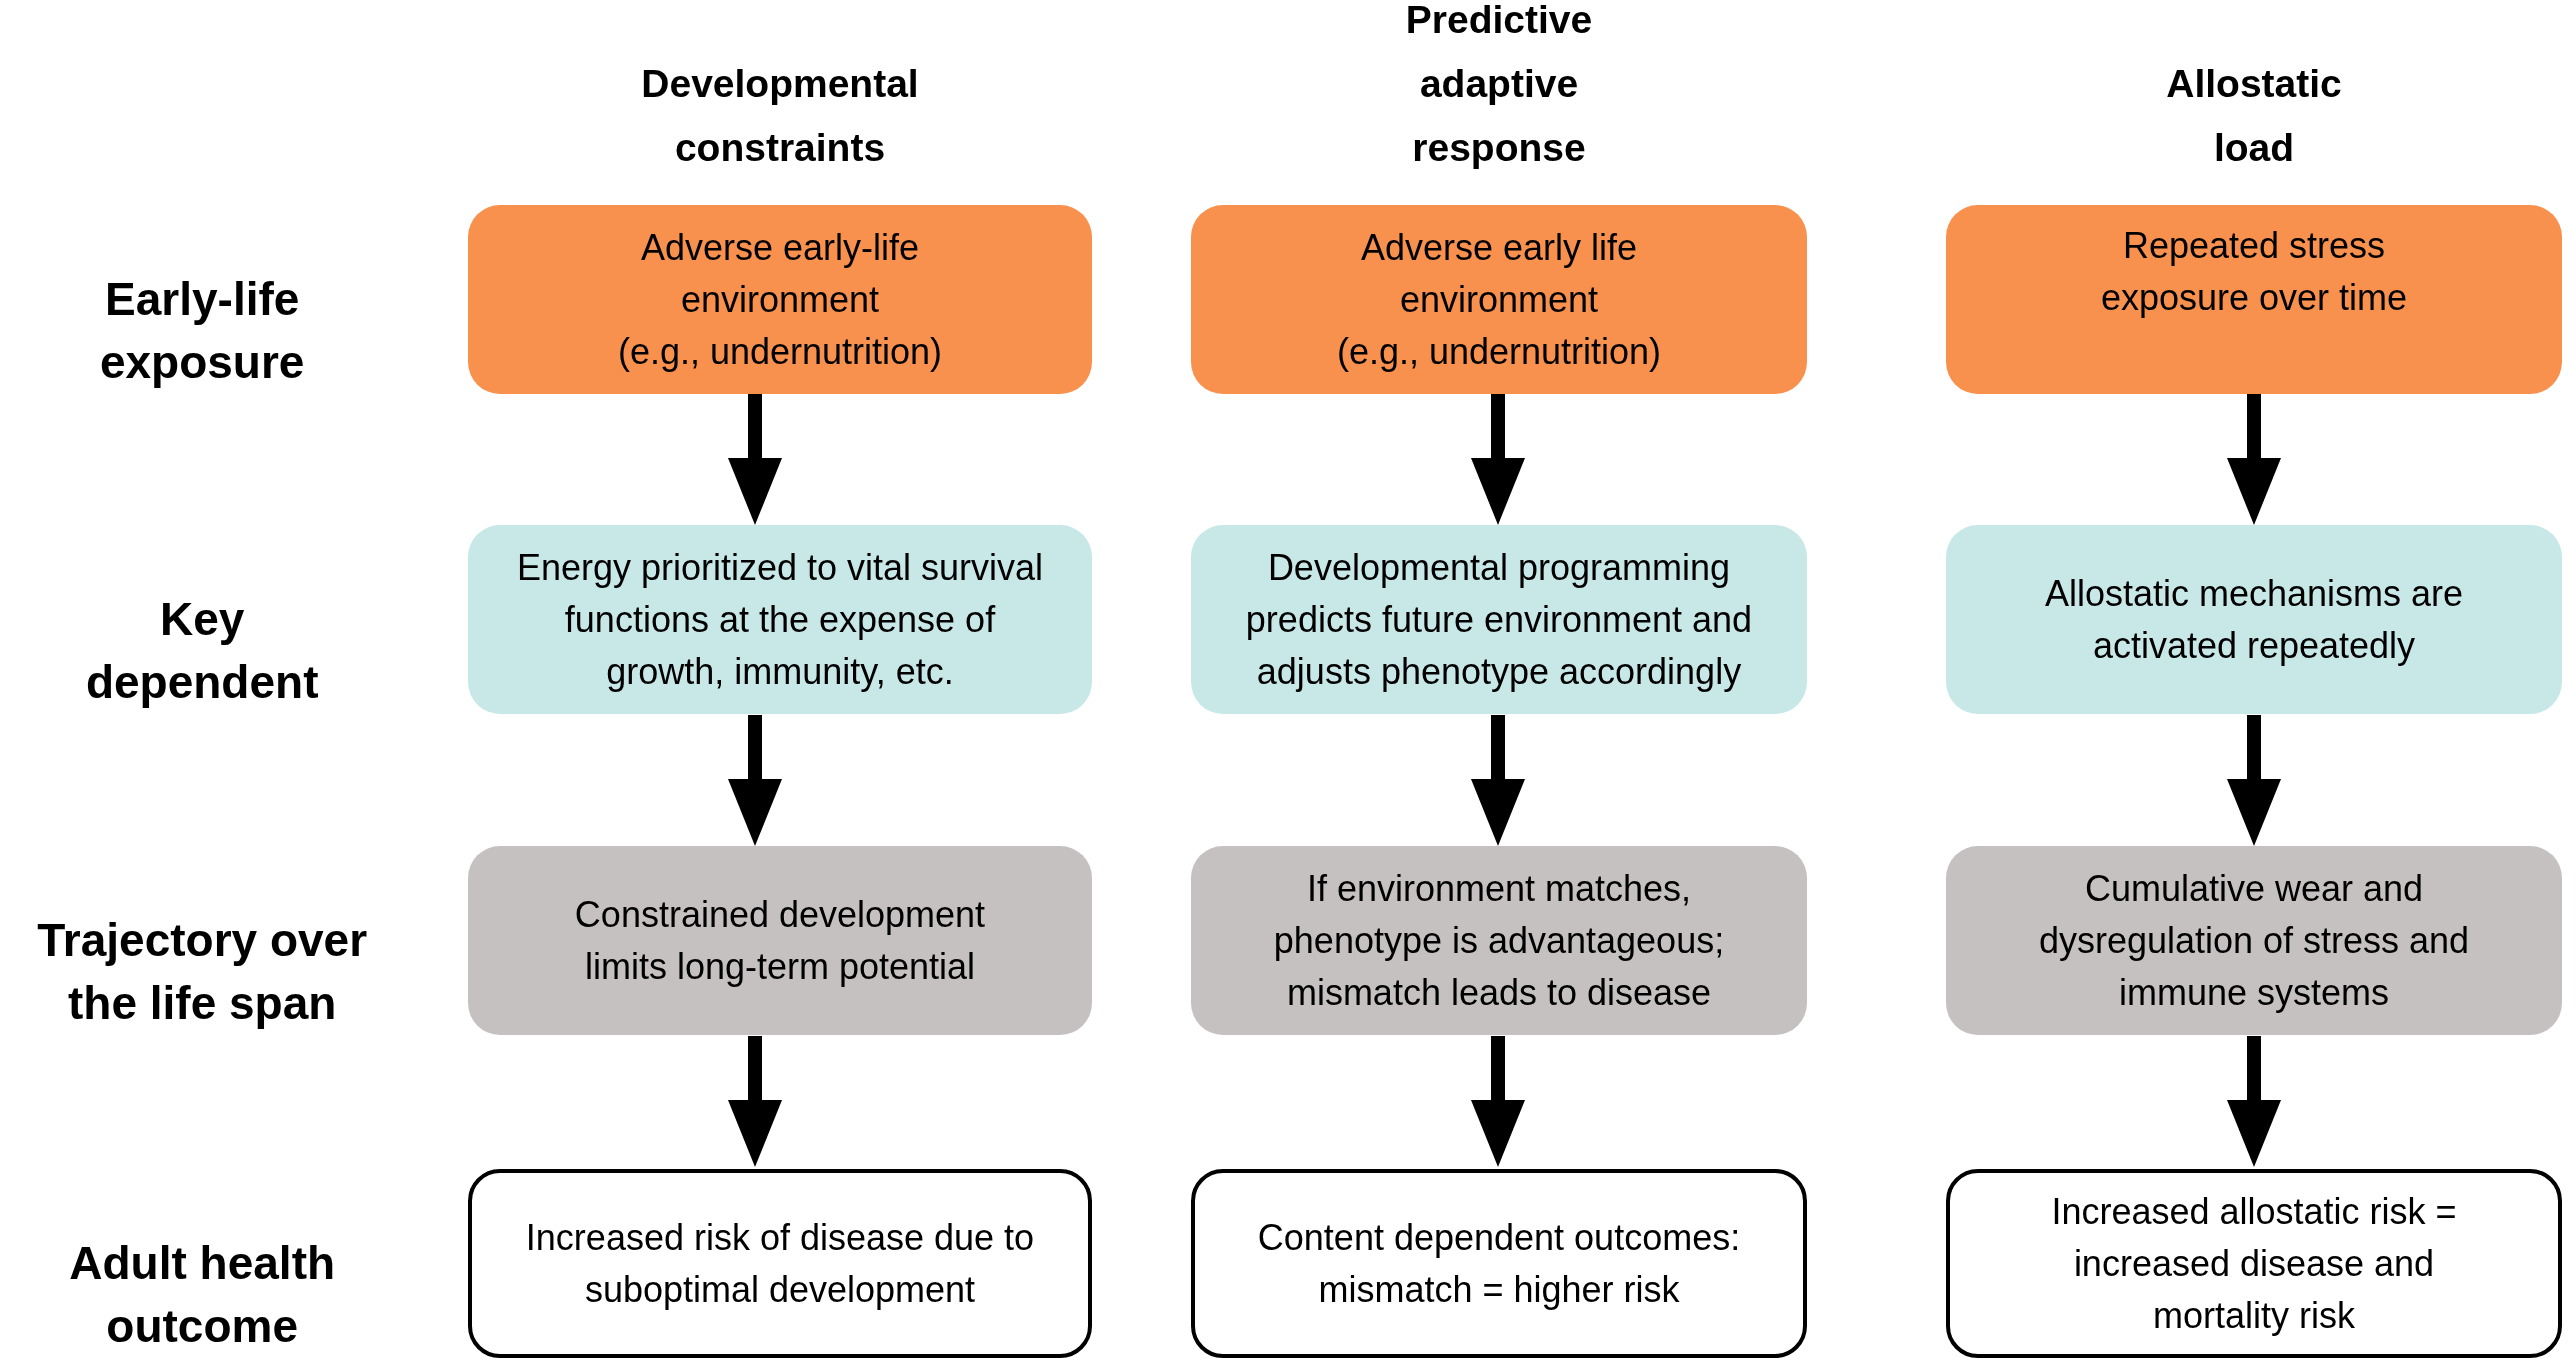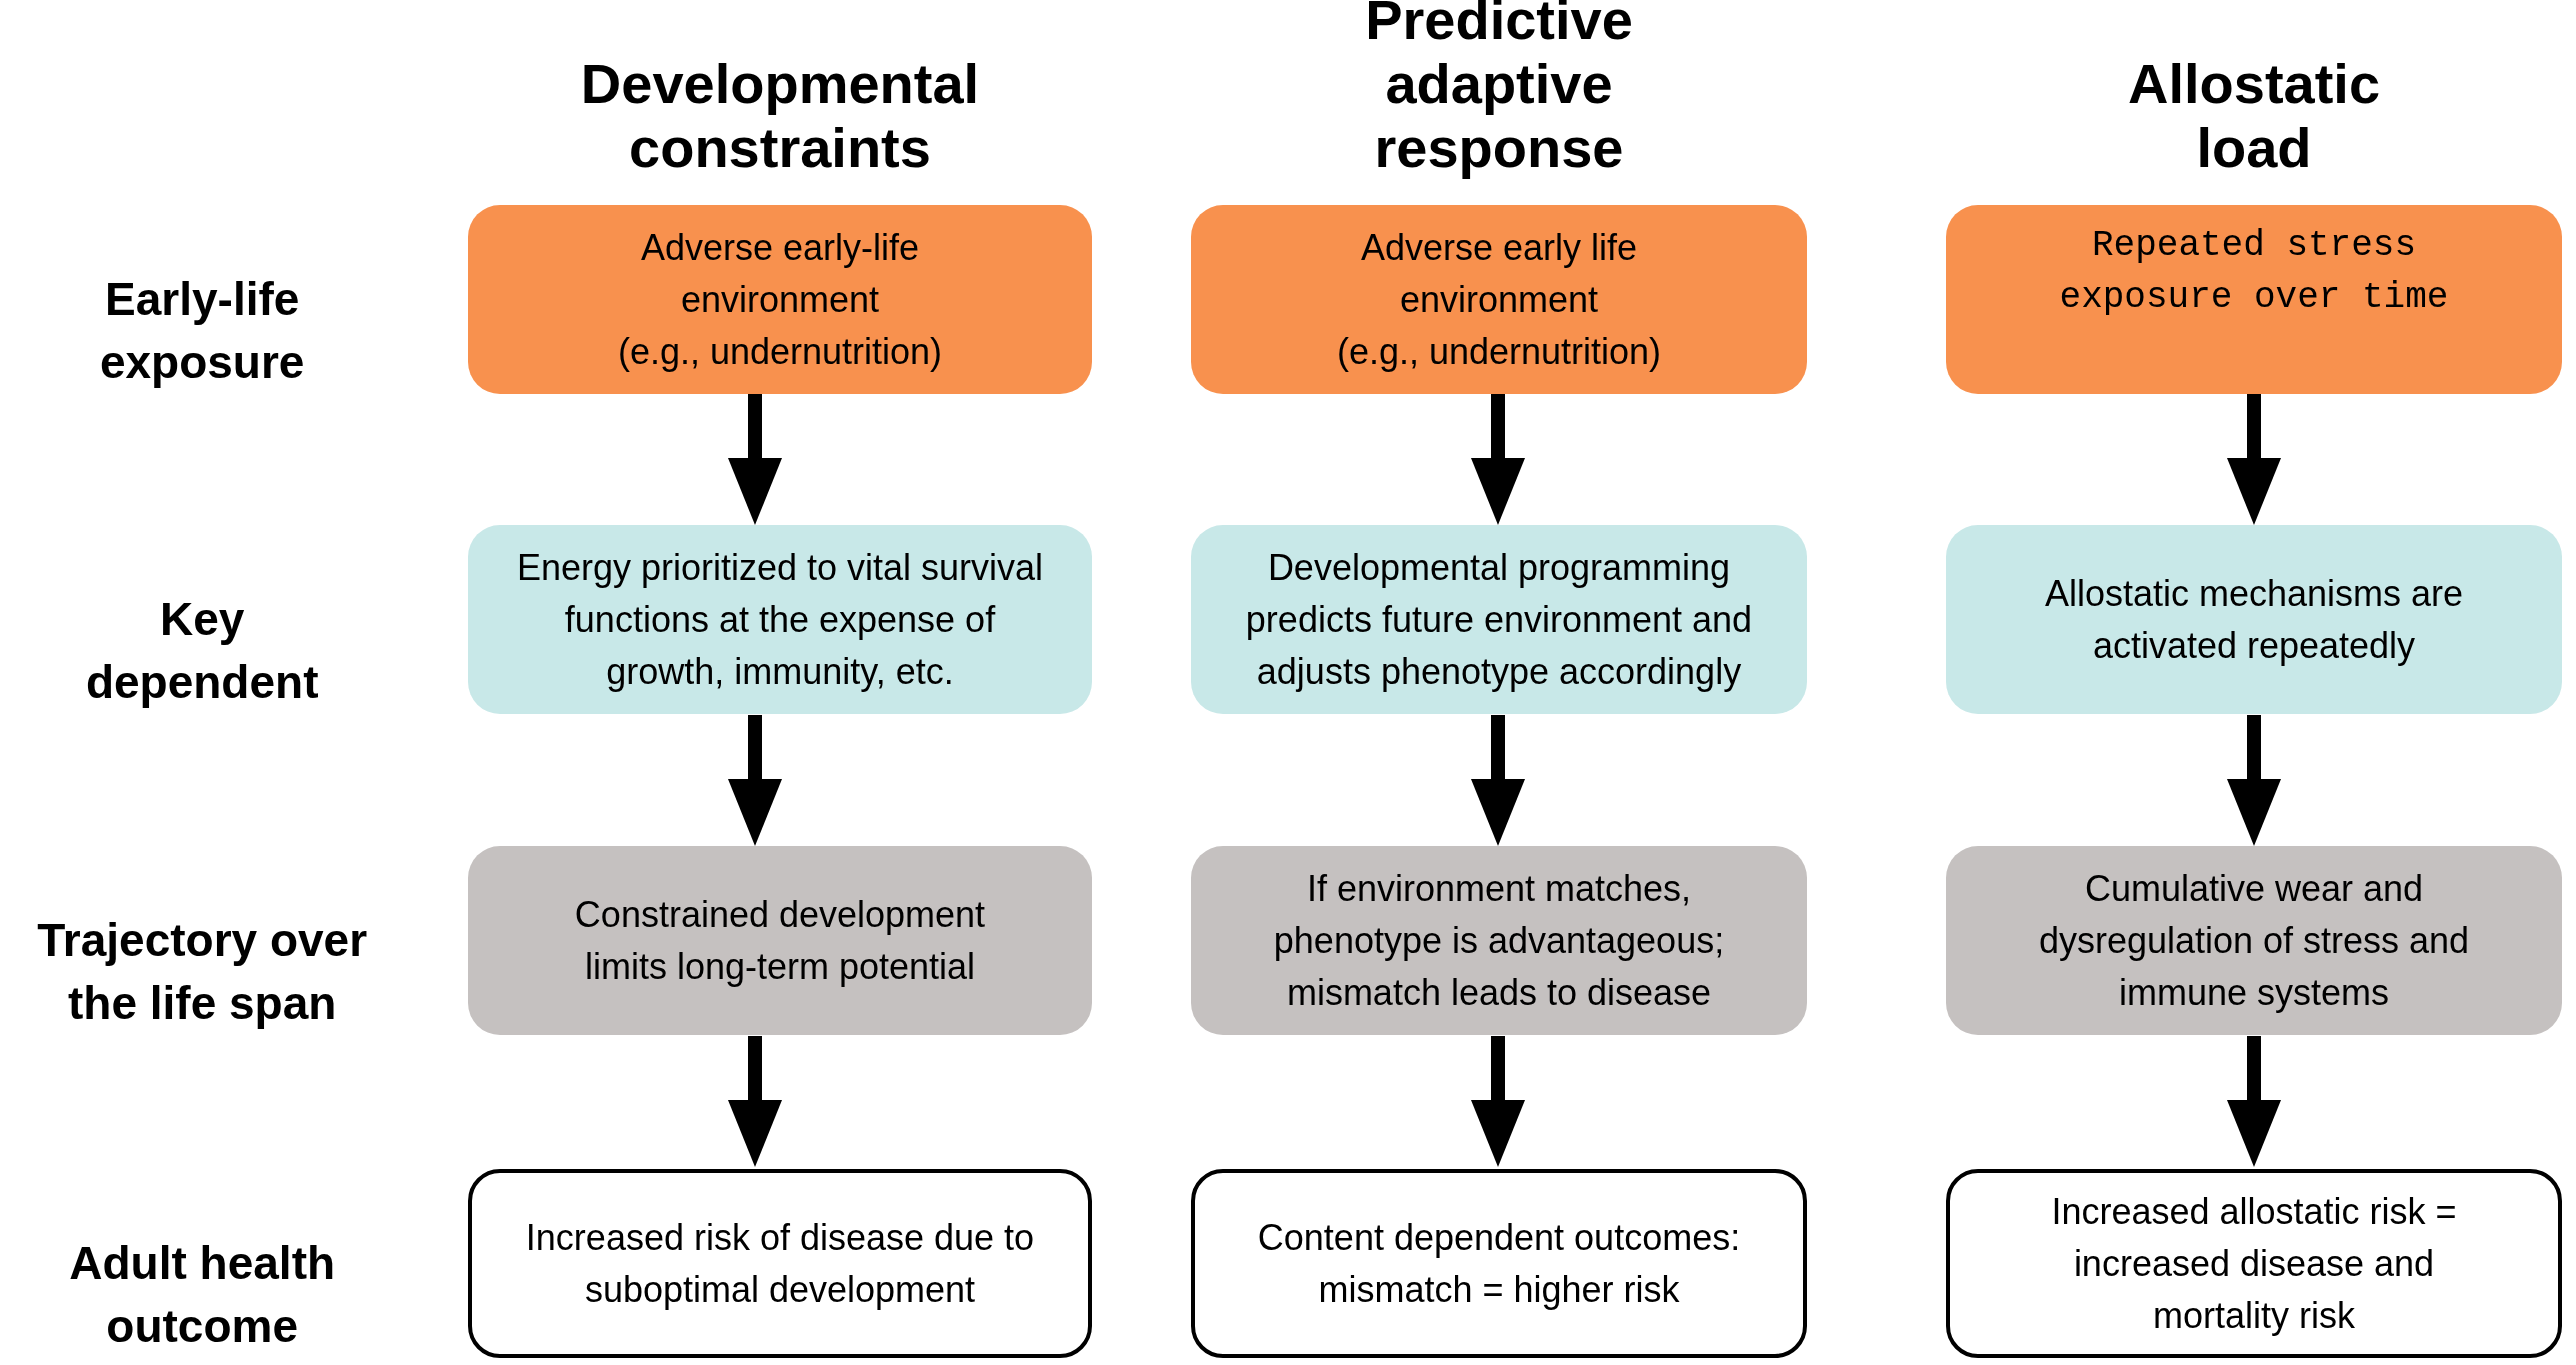--- a/index.html
+++ b/index.html
@@ -21,21 +21,21 @@
   
   .header {
     position: absolute;
     top: 0;
     height: 180px;
     display: flex;
     align-items: flex-end;
     justify-content: center;
     text-align: center;
     font-weight: bold;
-    font-size: 56px;
+    font-size: 39px;
     line-height: 64px;
   }
 
   
   .rowlabel {
     position: absolute;
     left: 7.2px;
     width: 390px;
     display: flex;
     align-items: flex-end;
@@ -53,21 +53,21 @@
     border-radius: 32px;
     display: flex;
     align-items: center;
     justify-content: center;
     text-align: center;
     font-size: 36px;
     line-height: 52px;
     box-sizing: border-box;
     padding: 0 5.7px;
   }
-  .nudge-up { padding-bottom: 56px; font-family: Liberation Mono, monospace; }
+  .nudge-up { padding-bottom: 56px; }
 
   
   .c0 { left: 468px;  width: 624px; }
   .c1 { left: 1191px; width: 616px; }
   .c2 { left: 1946px; width: 616px; }
 
   
   .r0 { top: 205px; }
   .r1 { top: 525px; }
   .r2 { top: 846px; }

